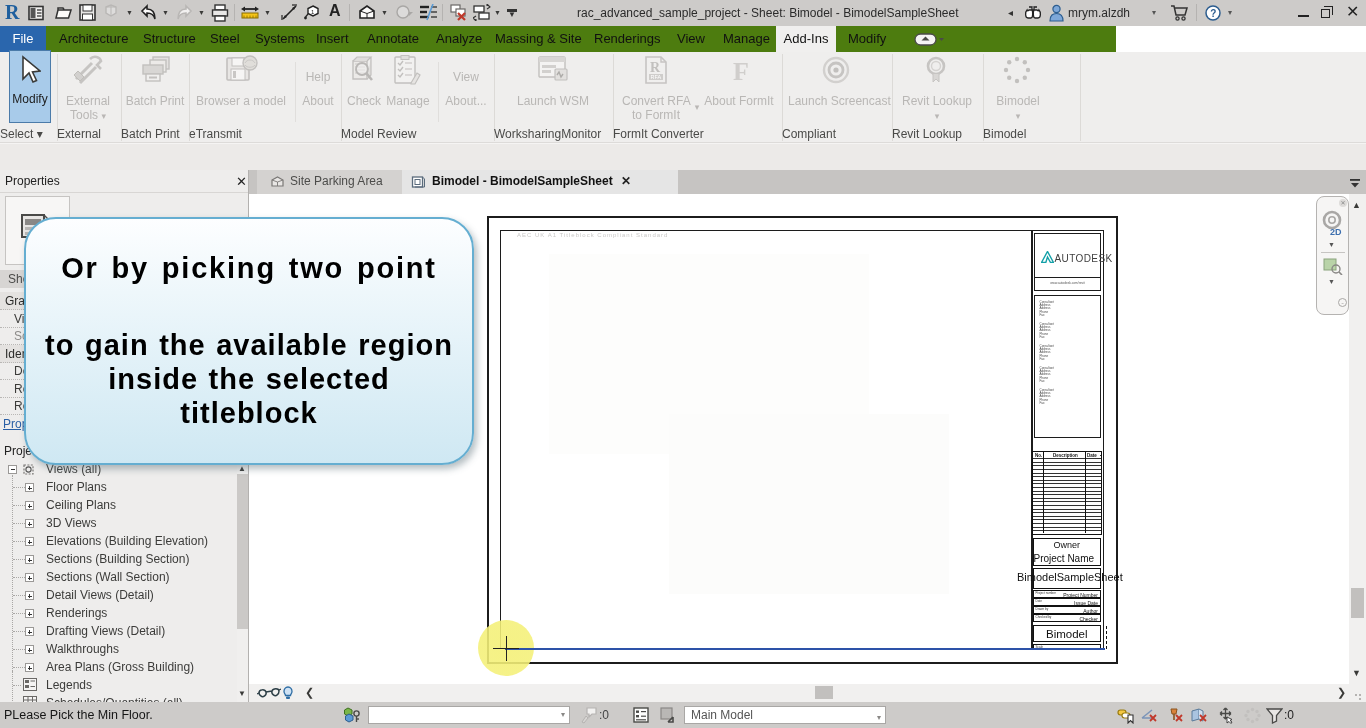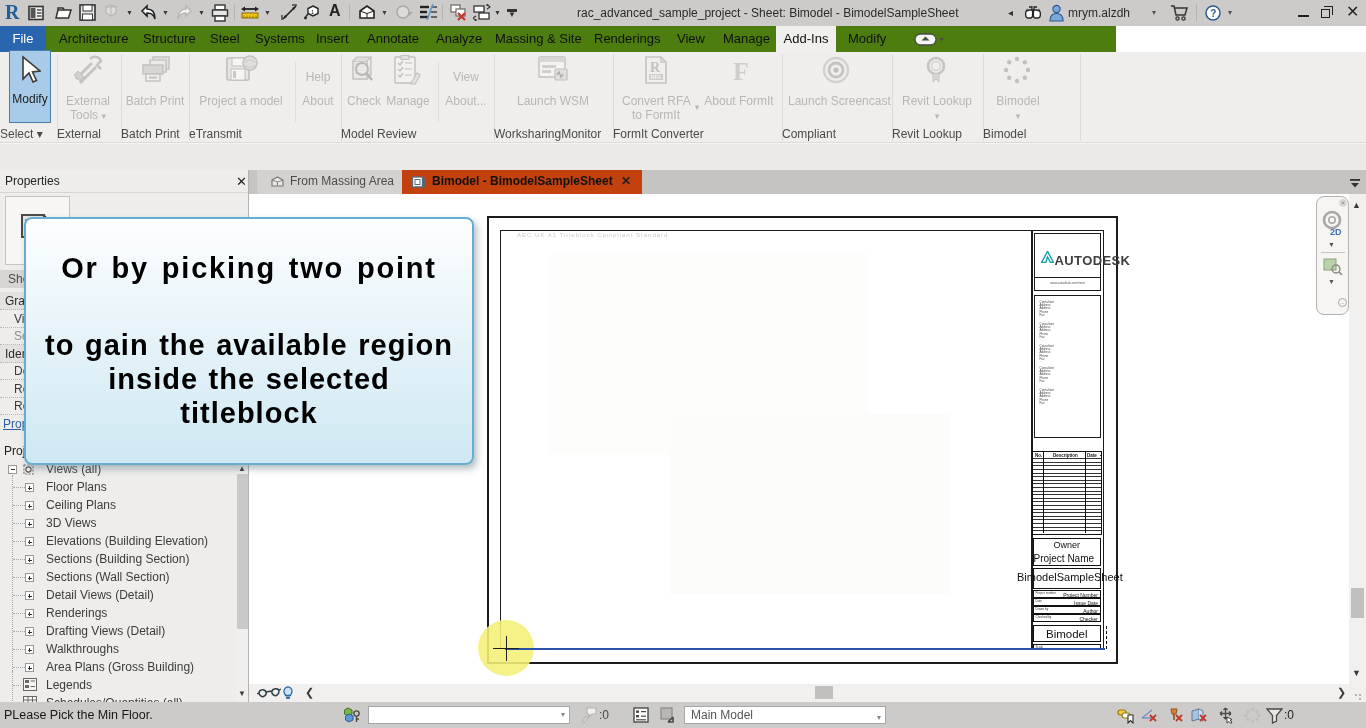--- a/index.html
+++ b/index.html
@@ -15,21 +15,21 @@
 .rlabel{position:absolute;top:74px;height:17px;line-height:17px;font-size:12px;color:#4a4a48;text-align:left;white-space:nowrap}
 .gbtn{position:absolute;font-size:12px;color:#b9b7b5;text-align:center;white-space:nowrap}
 #optbar{left:0;top:143px;width:1366px;height:27px;background:#eceae8;border-top:1px solid #f5f4f3}
 #props{left:0;top:170px;width:249px;height:273px;background:#eeedec;border-right:1px solid #b3b1af}
 #pbrowser{left:0;top:443px;width:249px;height:259px;background:#eeedec;border-right:1px solid #b3b1af}
 .trow{position:absolute;left:0;height:18px;line-height:18px;font-size:12px;color:#3c3c3a;white-space:nowrap}
 #tabrow{left:249px;top:170px;width:1117px;height:24px;background:#c6c4c2}
 #canvas{left:249px;top:194px;width:1117px;height:490px;background:#fff}
 #hscroll{left:249px;top:684px;width:1117px;height:18px;background:#f1f0ef}
 #statusbar{left:0;top:702px;width:1366px;height:26px;background:#cdcbc9}
-#bubble{left:24px;top:217px;width:450px;height:248px;border:2px solid #65aed1;border-radius:8px;background:linear-gradient(#fdfeff, #eef7fb 30%, #cfe8f3);box-shadow:3px 4px 7px rgba(90,110,120,.45);z-index:50}
+#bubble{left:24px;top:217px;width:450px;height:248px;border:2px solid #65aed1;border-radius:32px;background:linear-gradient(#fdfeff, #eef7fb 30%, #cfe8f3);box-shadow:3px 4px 7px rgba(90,110,120,.45);z-index:50}
 .bubtxt{position:absolute;width:100%;text-align:center;font-weight:bold;color:#000;font-size:29px}
 .dotted{border-bottom:1px dotted #b9b7b5}
 .plus{position:absolute;left:25px;width:9px;height:9px;border:1px solid #9a9896;background:#fff}
 .plus::before{content:"";position:absolute;left:1.5px;top:3.5px;width:4px;height:1px;background:#333}
 .plus::after{content:"";position:absolute;left:3px;top:2px;width:1px;height:4px;background:#333}
 </style>
 </head>
 <body>
 
 <div id="titlebar" class="abs">
@@ -200,21 +200,21 @@
   <div class="rlabel" style="left:189px;width:152px">eTransmit</div>
   <div class="rlabel" style="left:341px;width:153px">Model Review</div>
   <div class="rlabel" style="left:494px;width:119px">WorksharingMonitor</div>
   <div class="rlabel" style="left:613px;width:169px">FormIt Converter</div>
   <div class="rlabel" style="left:782px;width:110px">Compliant</div>
   <div class="rlabel" style="left:892px;width:91px">Revit Lookup</div>
   <div class="rlabel" style="left:983px;width:97px">Bimodel</div>
 
   <div class="gbtn" style="left:60px;top:42px;width:56px">External<br>Tools <span style="font-size:9px">▾</span></div>
   <div class="gbtn" style="left:122px;top:42px;width:66px">Batch Print</div>
-  <div class="gbtn" style="left:192px;top:42px;width:98px">Project a model</div>
+  <div class="gbtn" style="left:192px;top:42px;width:98px">Browser a model</div>
   <div class="gbtn" style="left:297px;top:18px;width:42px">Help</div>
   <div class="gbtn" style="left:297px;top:42px;width:42px">About</div>
   <div class="gbtn" style="left:344px;top:42px;width:40px">Check</div>
   <div class="gbtn" style="left:384px;top:42px;width:48px">Manage</div>
   <div class="gbtn" style="left:440px;top:18px;width:52px">View</div>
   <div class="gbtn" style="left:440px;top:42px;width:52px">About...</div>
   <div class="gbtn" style="left:515px;top:42px;width:76px">Launch WSM</div>
   <div class="gbtn" style="left:622px;top:42px;width:68px">Convert RFA<br>to FormIt</div>
   <div class="gbtn" style="left:692px;top:50px;width:10px;font-size:9px">▾</div>
   <div class="gbtn" style="left:703px;top:42px;width:72px">About FormIt</div>
@@ -403,23 +403,23 @@
     <div class="abs" style="left:0px;top:13px;width:12px;height:155px;background:#cbc9c7"></div>
   </div>
 </div>
 
 <div id="tabrow" class="abs">
   <div class="abs" style="left:8px;top:0;width:148px;height:24px;background:#d4d2d0;border-right:1px solid #b7b5b3">
     <svg class="abs" style="left:13px;top:5px" width="15" height="14" viewBox="0 0 15 14">
         <path d="M2 5 L7.5 2 L13 5 L13 11 L2 11 Z" fill="#e8e6e4" stroke="#7a7876" stroke-width="1.2"></path>
         <path d="M2 5 L7.5 7 L13 5 M7.5 7 L7.5 11" fill="none" stroke="#7a7876" stroke-width="0.9"></path>
       </svg>
-    <div class="abs" style="left:33px;top:4px;font-size:12px;color:#4c4c4a">From Massing Area</div>
-  </div>
-  <div class="abs" style="left:153px;top:0;width:240px;height:24px;background:#c2410c">
+    <div class="abs" style="left:33px;top:4px;font-size:12px;color:#4c4c4a">Site Parking Area</div>
+  </div>
+  <div class="abs" style="left:153px;top:0;width:276px;height:24px;background:#e5e5e5">
     <svg class="abs" style="left:9px;top:5px" width="15" height="14" viewBox="0 0 15 14">
         <rect x="1.5" y="2" width="10" height="10" fill="#fff" stroke="#5a6b7c" stroke-width="1.3"></rect>
         <path d="M11.5 2 L13.5 4 L13.5 12 L4 12" fill="none" stroke="#5a6b7c" stroke-width="1"></path>
         <rect x="4" y="4.5" width="5" height="5" fill="none" stroke="#5a6b7c" stroke-width="1"></rect>
       </svg>
     <div class="abs" style="left:30px;top:4px;font-size:12px;color:#111;font-weight:bold">Bimodel - BimodelSampleSheet</div>
     <div class="abs" style="left:219px;top:4px;font-size:12px;color:#222;font-weight:bold">✕</div>
   </div>
   <svg class="abs" style="left:1100px;top:9px" width="12" height="9" viewBox="0 0 12 9">
       <rect x="1" y="0" width="10" height="1.8" fill="#333"></rect>
@@ -435,21 +435,21 @@
   <div class="abs" style="left:238px;top:22px;width:631px;height:447.5px;border:2px solid #1c1c1c"></div>
   <div class="abs" style="left:251px;top:36px;width:604px;height:419px;border:1px solid #1c1c1c"></div>
   <div class="abs" style="left:268px;top:38px;width:180px;height:7px;font-size:6px;color:#c9c8c7;overflow:hidden;letter-spacing:1px">AEC UK A1 Titleblock Compliant Standard</div>
 
   <div class="abs" style="left:782px;top:36px;width:1.5px;height:419px;background:#1c1c1c"></div>
 
   <div class="abs" style="left:784.5px;top:38.5px;width:67.5px;height:58.5px;border:1.2px solid #1c1c1c">
     <svg class="abs" style="left:6px;top:17px" width="13" height="12" viewBox="0 0 13 12">
         <path d="M0.5 11.5 L6.5 0.5 L12.5 11.5 L9.5 11.5 L6.5 6 L4.8 11.5 Z" fill="none" stroke="#13a0a8" stroke-width="1.4"></path>
       </svg>
-    <div class="abs" style="left:20px;top:19px;font-size:13px;font-weight:bold;color:#3f3f3f;letter-spacing:.4px">AUTODESK</div>
+    <div class="abs" style="left:20px;top:19px;font-size:10px;font-weight:normal;color:#3f3f3f;letter-spacing:.4px">AUTODESK</div>
     <div class="abs" style="left:0;top:43px;width:66px;height:1px;background:#1c1c1c"></div>
     <div class="abs" style="left:10px;top:47px;width:46px;height:4px;font-size:3.2px;color:#555;text-align:center;overflow:hidden">www.autodesk.com/revit</div>
   </div>
 
   <div class="abs" style="left:784.5px;top:100.5px;width:67.5px;height:143.5px;border:1.2px solid #1c1c1c;overflow:hidden">
     <div class="abs" style="left:5px;top:5px;font-size:3px;line-height:3.4px;color:#4c4c4c">Consultant<br>Address<br>Address<br>Phone<br>Fax</div>
     <div class="abs" style="left:5px;top:27px;font-size:3px;line-height:3.4px;color:#4c4c4c">Consultant<br>Address<br>Address<br>Phone<br>Fax</div>
     <div class="abs" style="left:5px;top:49px;font-size:3px;line-height:3.4px;color:#4c4c4c">Consultant<br>Address<br>Address<br>Phone<br>Fax</div>
     <div class="abs" style="left:5px;top:71px;font-size:3px;line-height:3.4px;color:#4c4c4c">Consultant<br>Address<br>Address<br>Phone<br>Fax</div>
     <div class="abs" style="left:5px;top:93px;font-size:3px;line-height:3.4px;color:#4c4c4c">Consultant<br>Address<br>Address<br>Phone<br>Fax</div>

